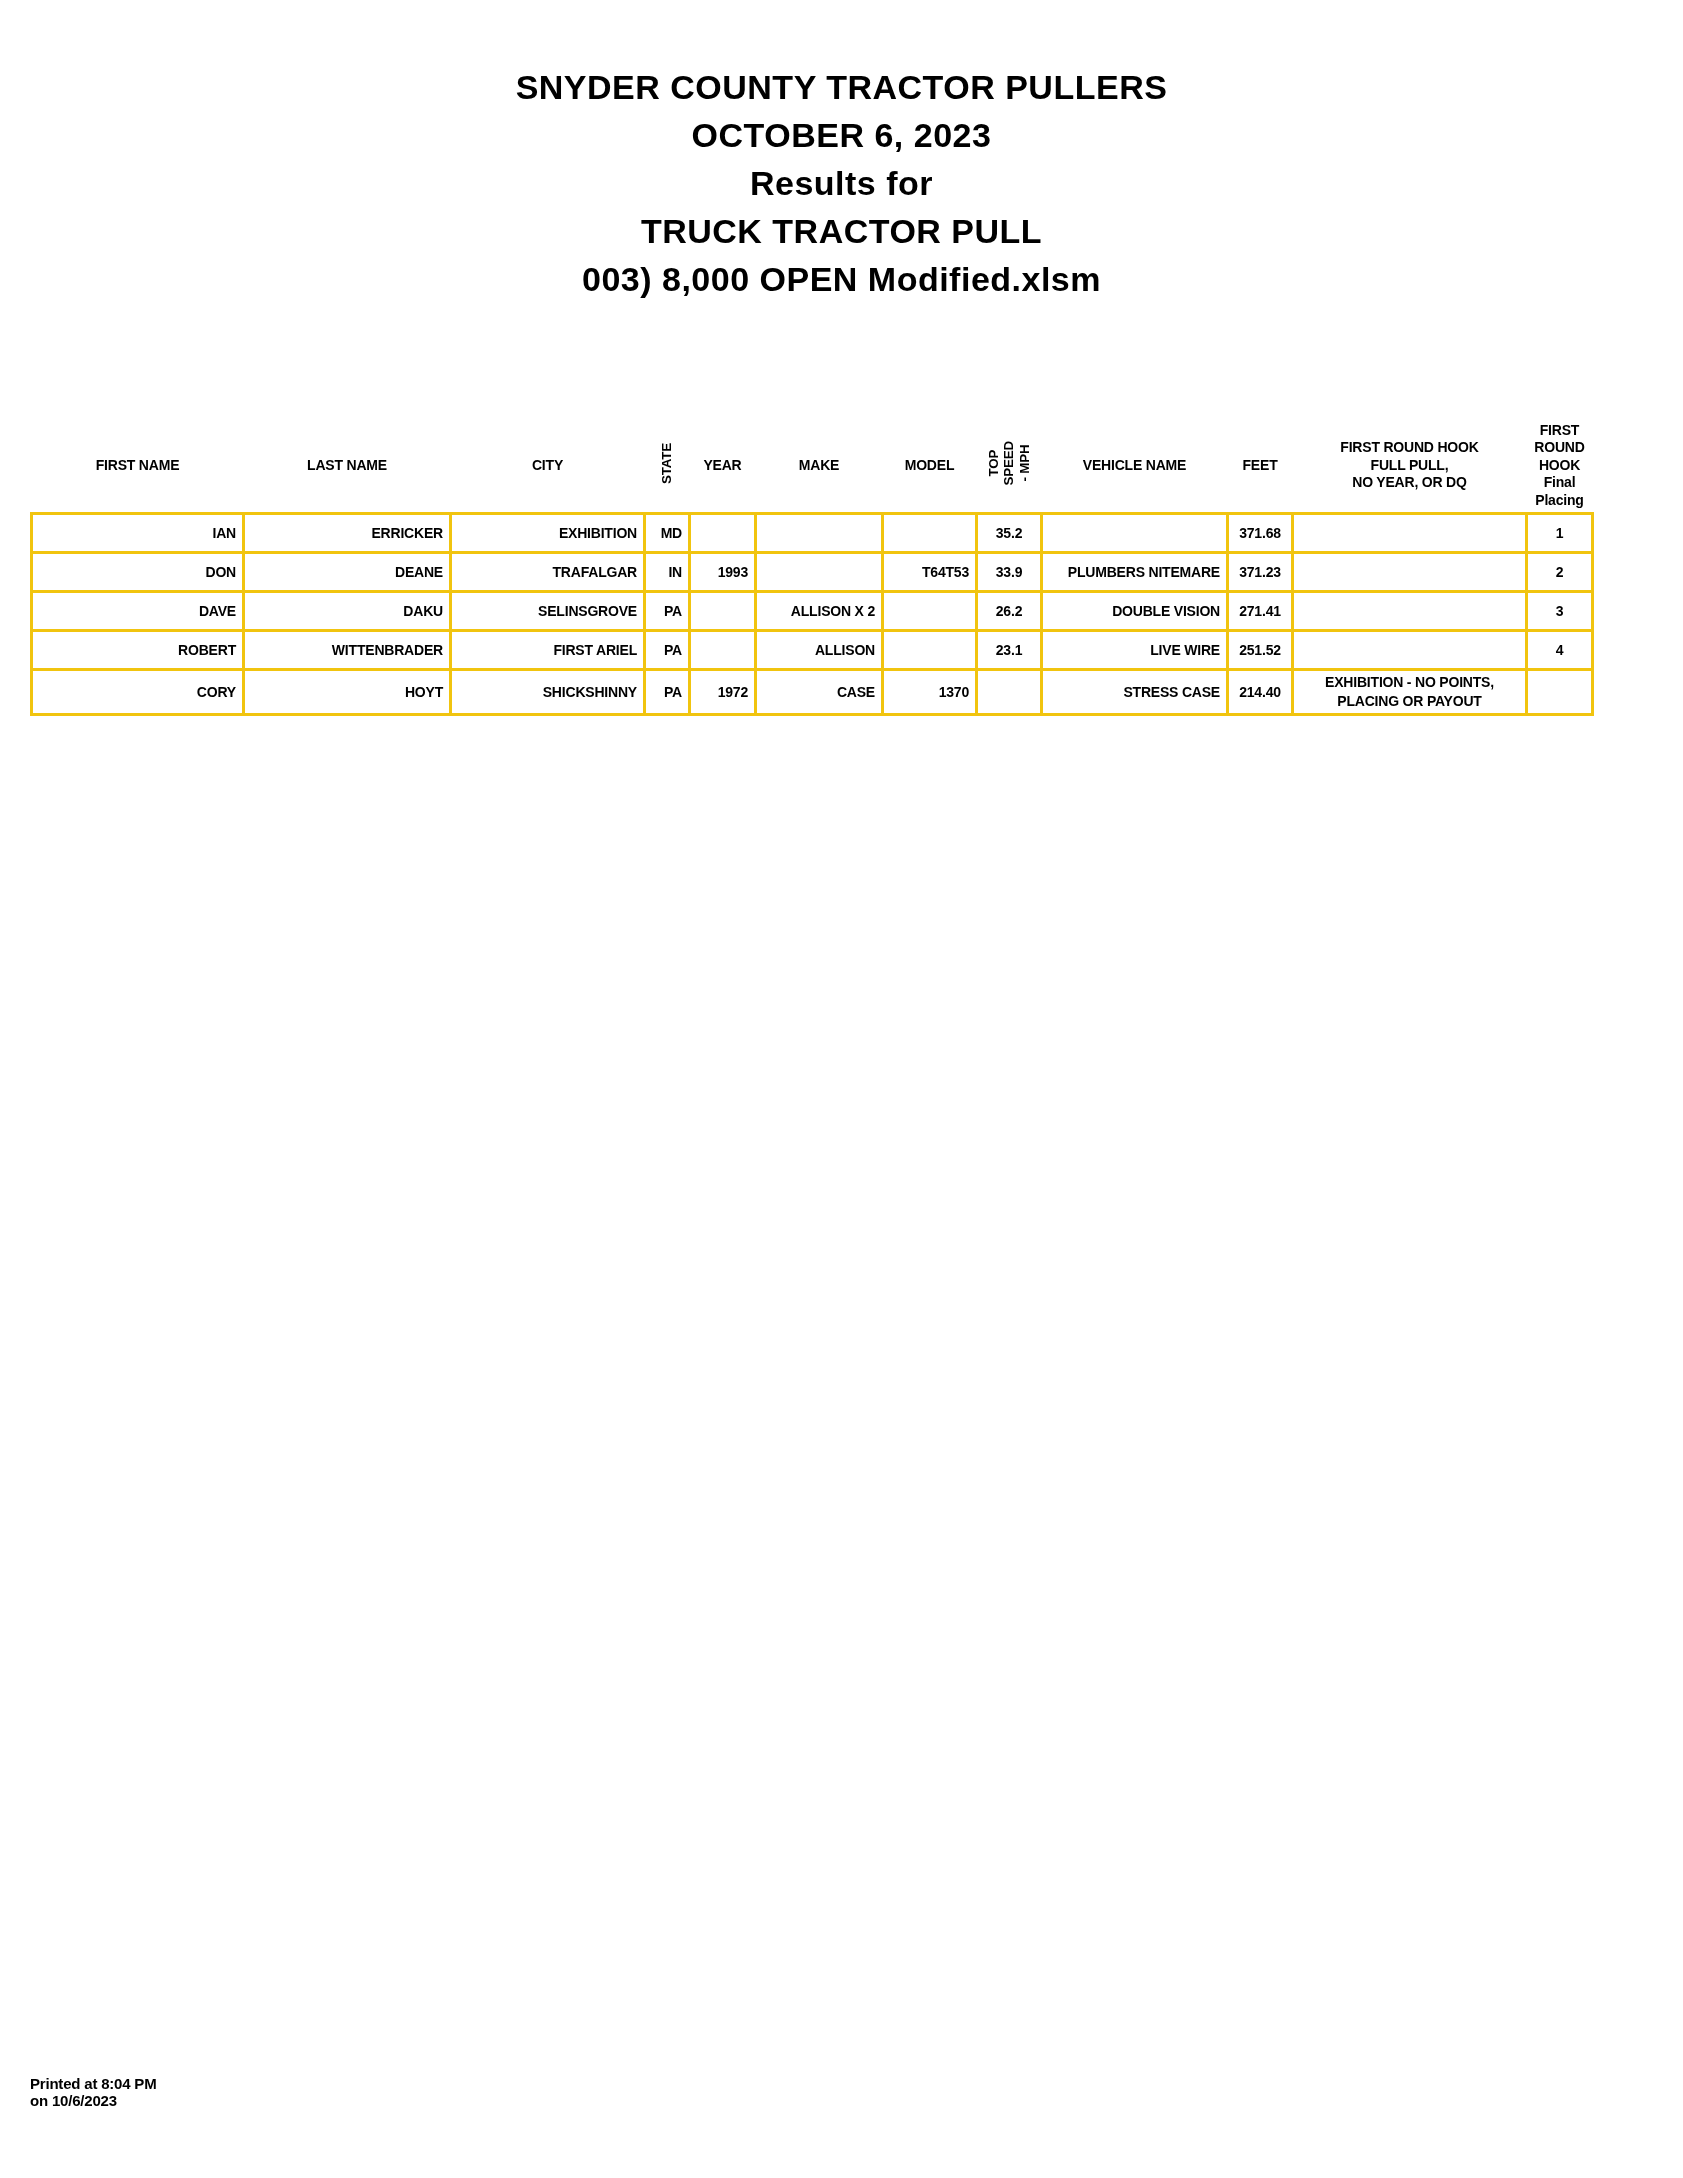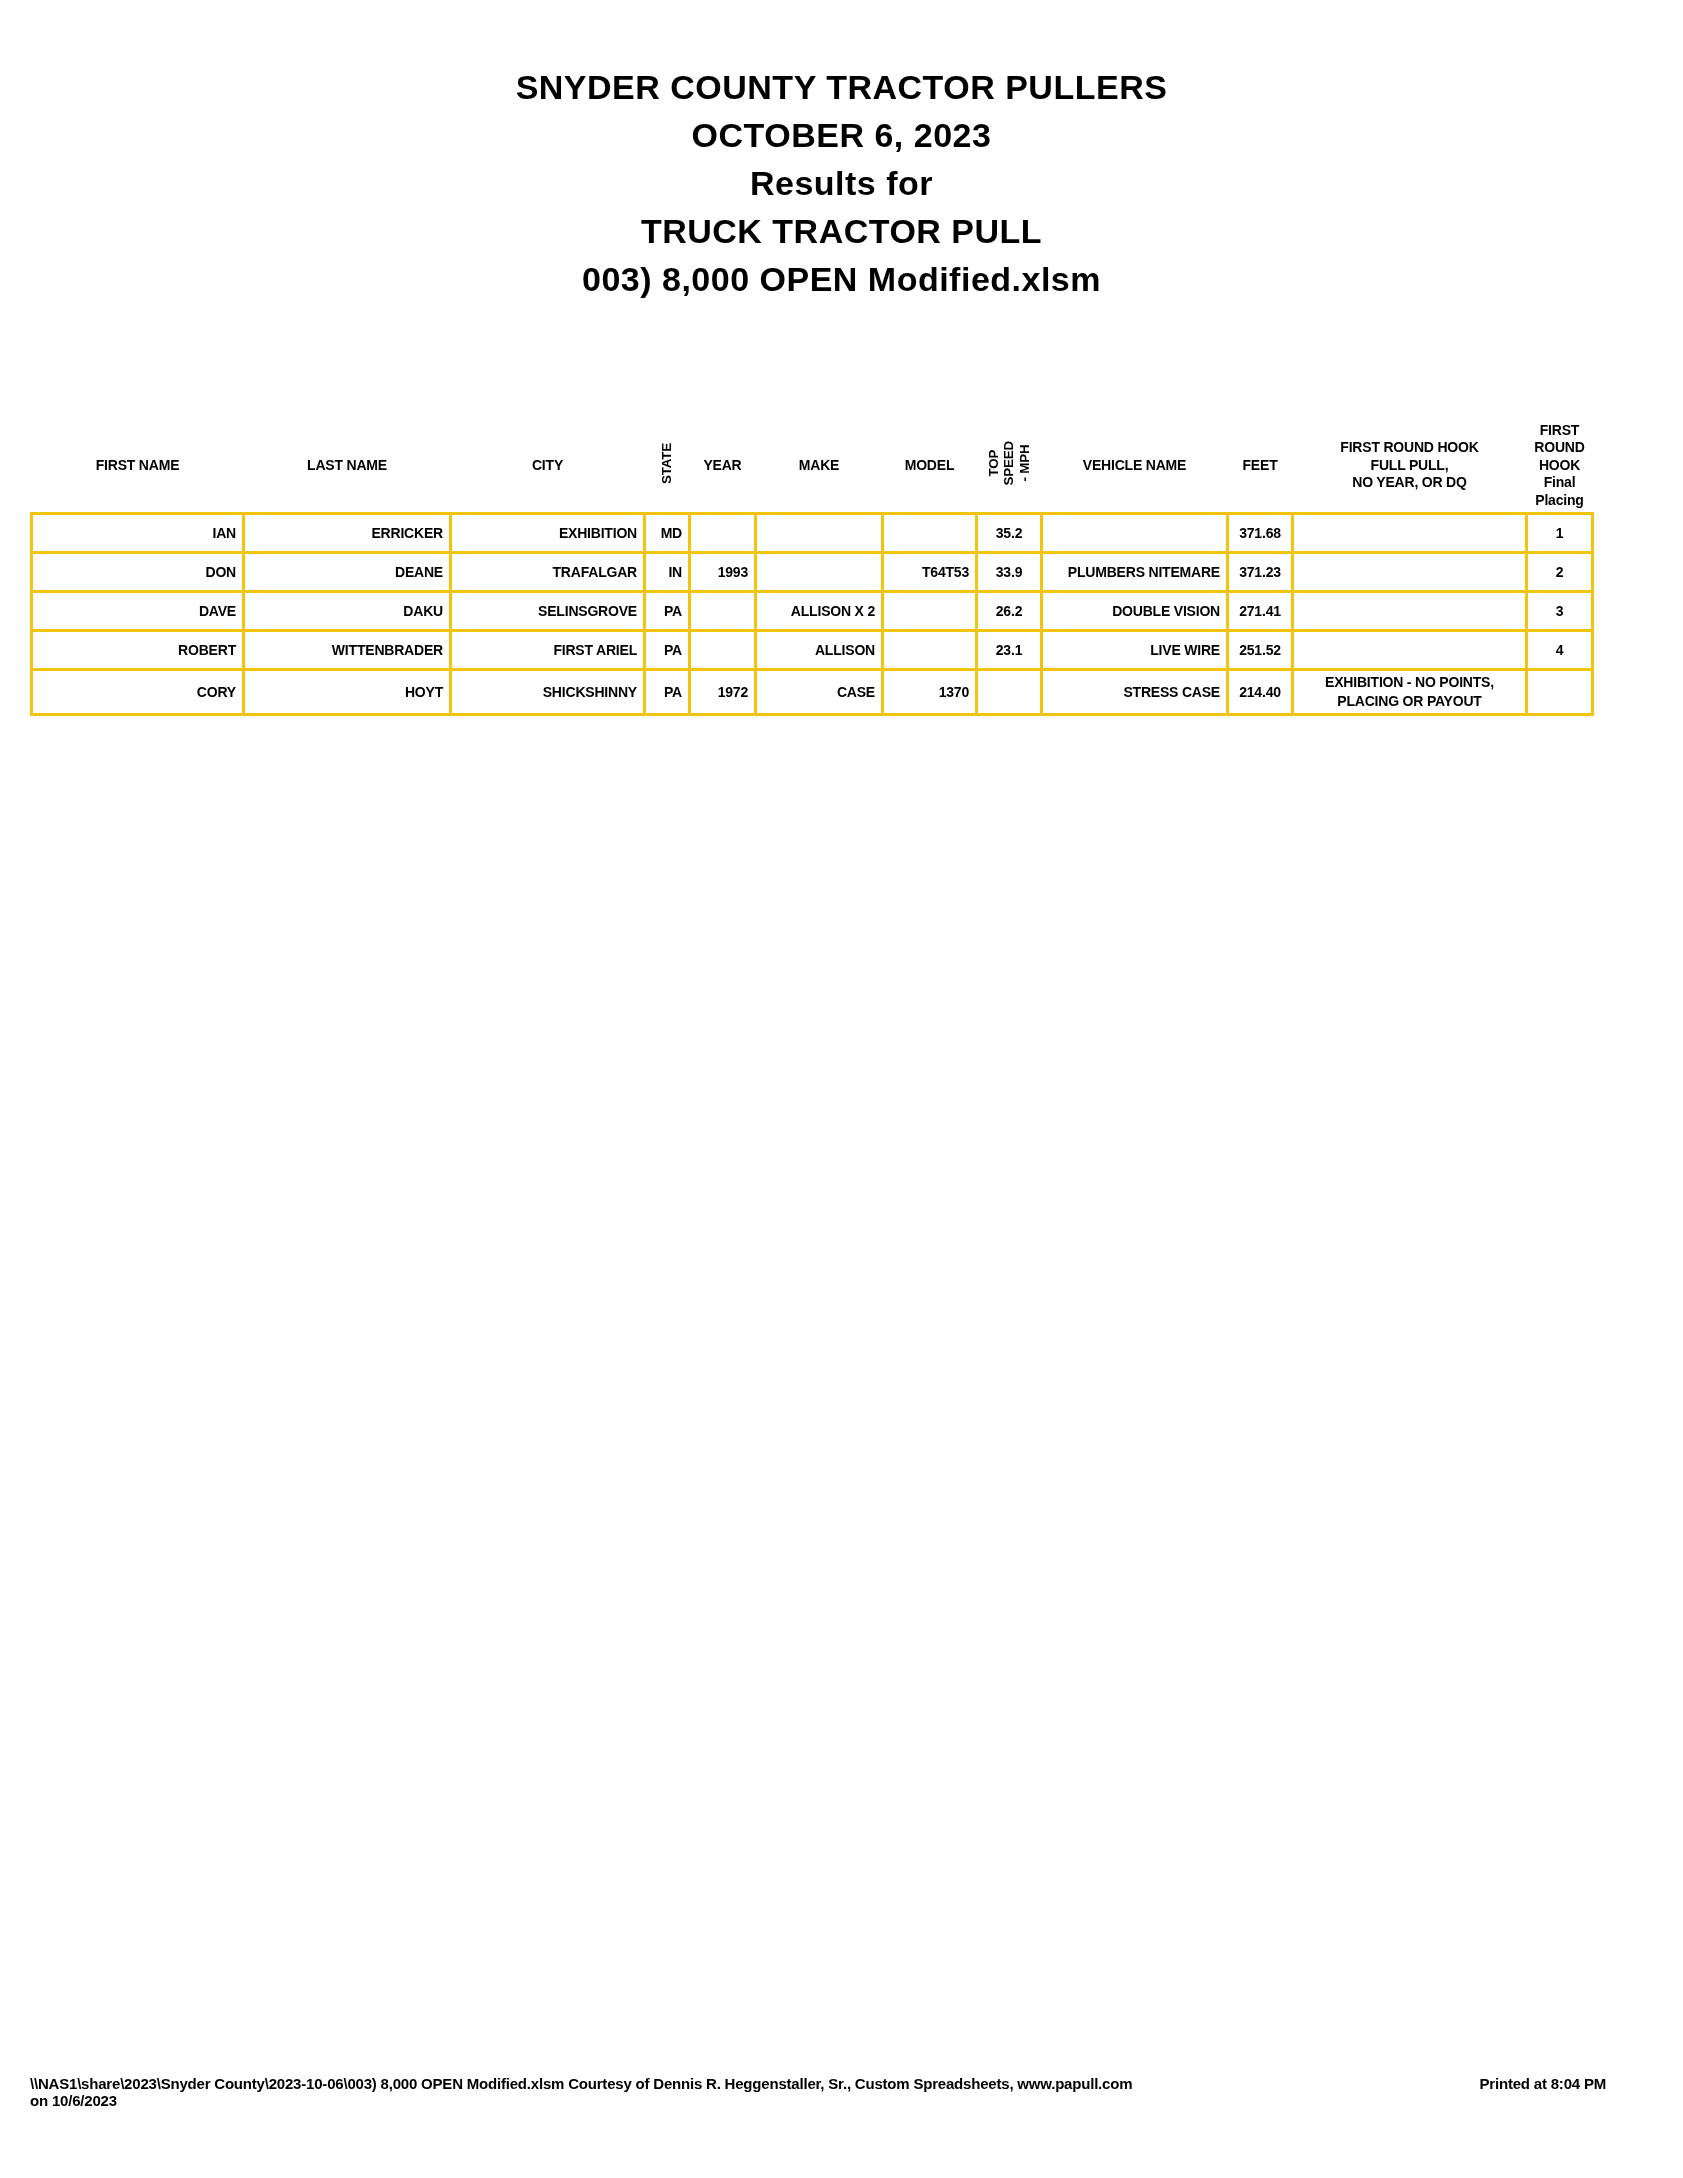--- a/index.html
+++ b/index.html
@@ -246,20 +246,19 @@
             <span class="hookline">PLACING OR PAYOUT</span>
           </td>
           <td class="ac"></td>
         </tr>
       </tbody>
     </table>
   </div>
 
   <div class="footer">
     <div class="footer-row1">
-      <span>\\NAS1\share\2023\Snyder County\2023-10-06\003) 8,000 OPEN Modified.xlsm  Courtesy of Dennis R. Heggenstaller, Sr., Custom Spreadsheets, www.papull.com</span>
       <span>Printed at 8:04 PM</span>
     </div>
     <div class="footer-line2">on 10/6/2023</div>
   </div>
 
 </div>
 
 
 </body></html>

